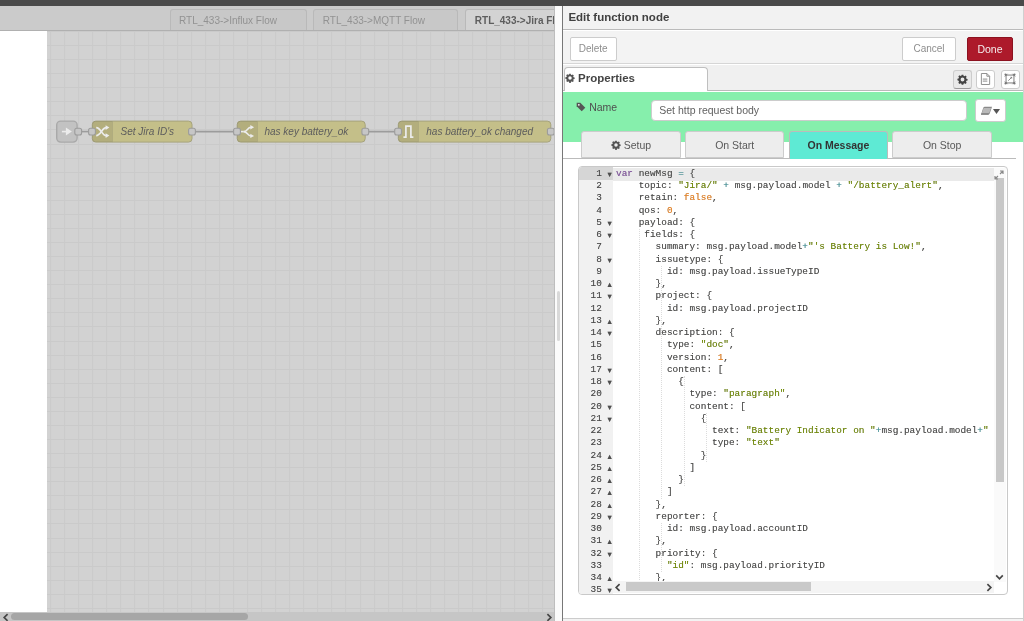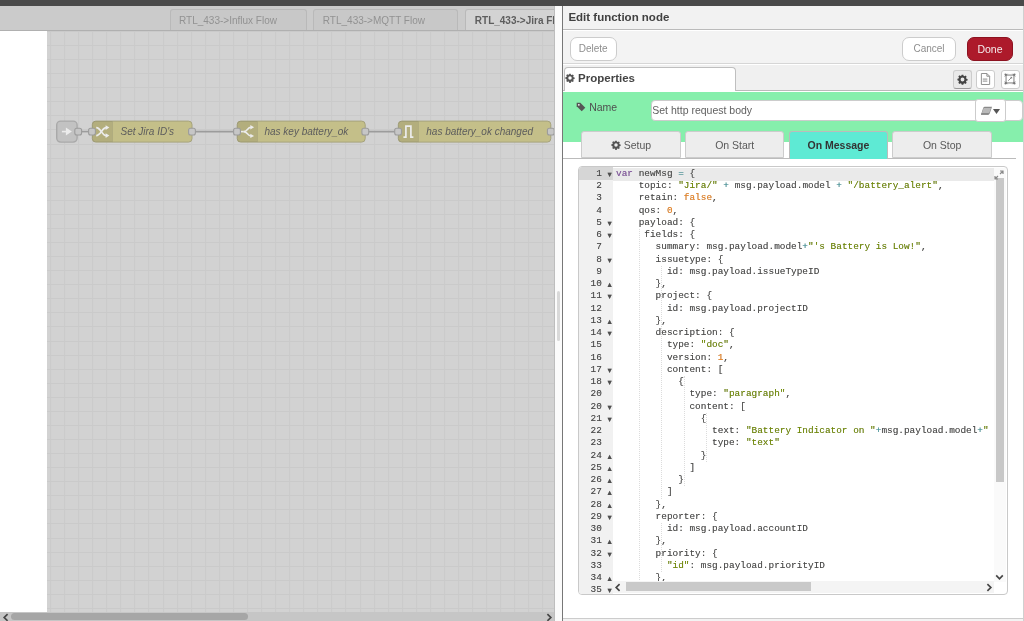--- a/index.html
+++ b/index.html
@@ -18,35 +18,35 @@
 #wsb .th{position:absolute;left:11px;top:1.2px;width:237px;height:6.8px;background:#a6a6a6;border-radius:3.5px}
 #wsb .ar{position:absolute;line-height:0}
 
 #handle{left:553.5px;top:6px;width:9px;height:615px;background:#fbfbfb;border-left:1px solid #bdbdbd}
 #handle .grip{position:absolute;left:2.6px;top:285px;width:3.2px;height:50px;background:#d9d9d9;border-radius:2px}
 #trayborder{left:561.8px;top:6px;width:1.6px;height:615px;background:#777}
 
 #tray{left:563.4px;top:6px;width:460.6px;height:615px;background:#fff}
 #thead{left:0;top:0;width:100%;height:23.9px;background:#f2f2f2;border-bottom:1px solid #bbb;color:#414141;font-size:11.5px;font-weight:bold;line-height:23px;padding-left:5px}
 #tbar{left:0;top:24.9px;width:100%;height:32.9px;background:#f3f3f3;border-bottom:1px solid #d6d6d6}
-.btn{position:absolute;top:6.3px;height:24px;border:1px solid #ccc;border-radius:7px;background:#fff;color:#8e8e8e;font-size:10px;text-align:center;line-height:22px}
+.btn{position:absolute;top:6.3px;height:24px;border:1px solid #ccc;border-radius:2px;background:#fff;color:#8e8e8e;font-size:10px;text-align:center;line-height:22px}
 #bdel{left:6.3px;width:47px}
 #bcan{left:338.6px;width:54px}
 #bdone{left:403.6px;width:46px;background:#ad1a2b;border-color:#8c1220;color:#f4eeee;font-size:10.5px}
 
 #pbar{left:0;top:58.8px;width:100%;height:26px;background:#f0f0f0;border-bottom:1px solid #b9b9b9}
-#ptab{position:absolute;left:0.5px;top:2.5px;width:172px;height:23.5px;background:#fff;border:1px solid #bfbfbf;border-bottom:none;border-radius:4px 4px 0 0;z-index:2;color:#454545;font-size:11.5px;font-weight:bold;line-height:21px}
+#ptab{position:absolute;left:0.5px;top:2.5px;width:144px;height:23.5px;background:#fff;border:1px solid #bfbfbf;border-bottom:none;border-radius:4px 4px 0 0;z-index:2;color:#454545;font-size:11.5px;font-weight:bold;line-height:21px}
 .ibtn{position:absolute;top:5.2px;width:19px;height:18.6px;background:#fff;border:1px solid #ccc;border-radius:3px}
 #ib1{left:389.3px;background:#e9e9e9;border-bottom-color:#999}
 #ib2{left:412.5px}
 #ib3{left:437.5px}
 
 #nrow{left:0;top:85.8px;width:100%;height:50px;background:#86efac}
 #nlbl{position:absolute;left:12.9px;top:9px;font-size:10.5px;color:#4f4f4f}
-#ninput{position:absolute;left:87.9px;top:8.4px;width:372px;height:21px;border:1px solid #ccc;border-radius:4px;background:#fff;font-size:10.5px;color:#616161;line-height:19px;padding-left:0}
+#ninput{position:absolute;left:87.9px;top:8.4px;width:316px;height:21px;border:1px solid #ccc;border-radius:4px;background:#fff;font-size:10.5px;color:#616161;line-height:19px;padding-left:7px}
 #nbook{position:absolute;left:411.2px;top:7.1px;width:31.3px;height:23.1px;border:1px solid #ccc;border-radius:3px;background:#fff}
 
 #ftabs{left:0;top:125px;width:100%;height:28.3px}
 #ftabs .border{position:absolute;left:0;top:27.4px;width:452.8px;height:1px;background:#bbb}
 .ftab{position:absolute;top:0.4px;height:27px;background:#ededed;border:1px solid #ccc;border-radius:3px 3px 0 0;color:#595959;font-size:10.5px;text-align:center;line-height:26px}
 .ftab.act{background:#5eead4;border-color:#bbb;height:28px;border-bottom:none;z-index:2;font-weight:bold;color:#333}
 
 #ed{left:14.6px;top:160.1px;width:430px;height:428.5px;border:1px solid #c9c9c9;border-radius:4px;background:#fff;overflow:hidden}
 #gut{position:absolute;left:0;top:0;width:34.4px;height:100%;background:#f1f1f1}
 .gl{height:12.25px;font:9.42px "Liberation Mono",monospace;color:#4a4a4a;position:relative;text-shadow:0 0 0.6px rgba(74,74,74,0.5)}

